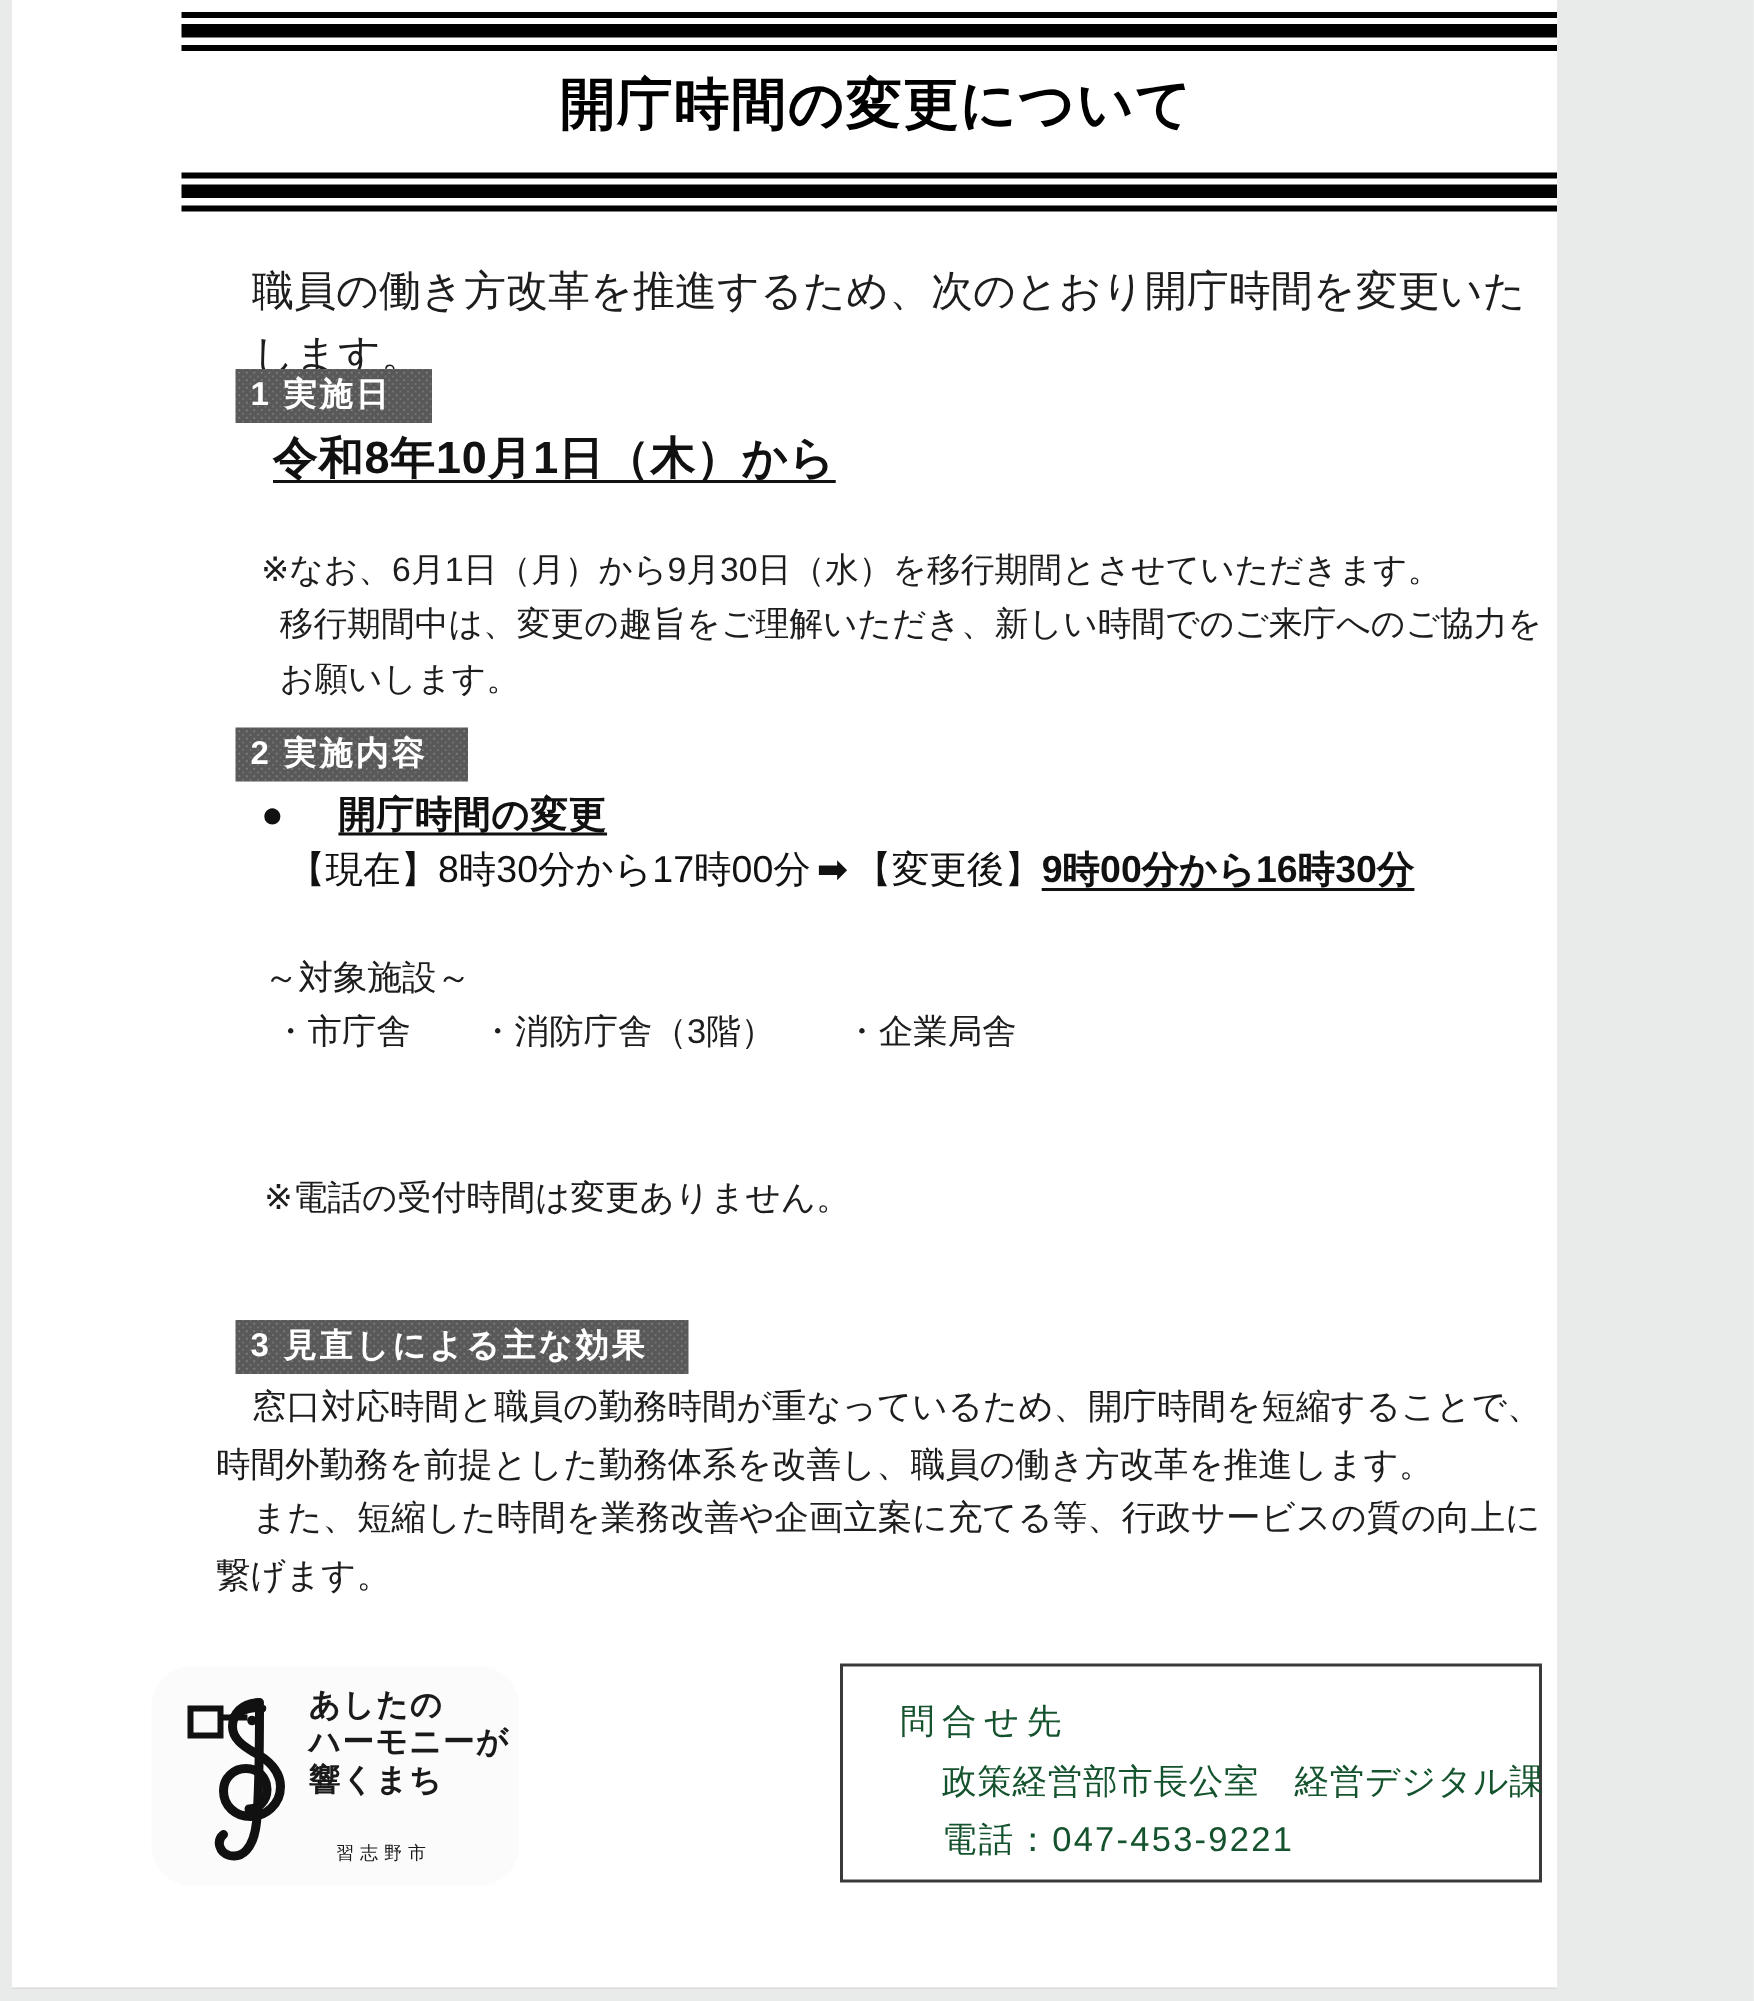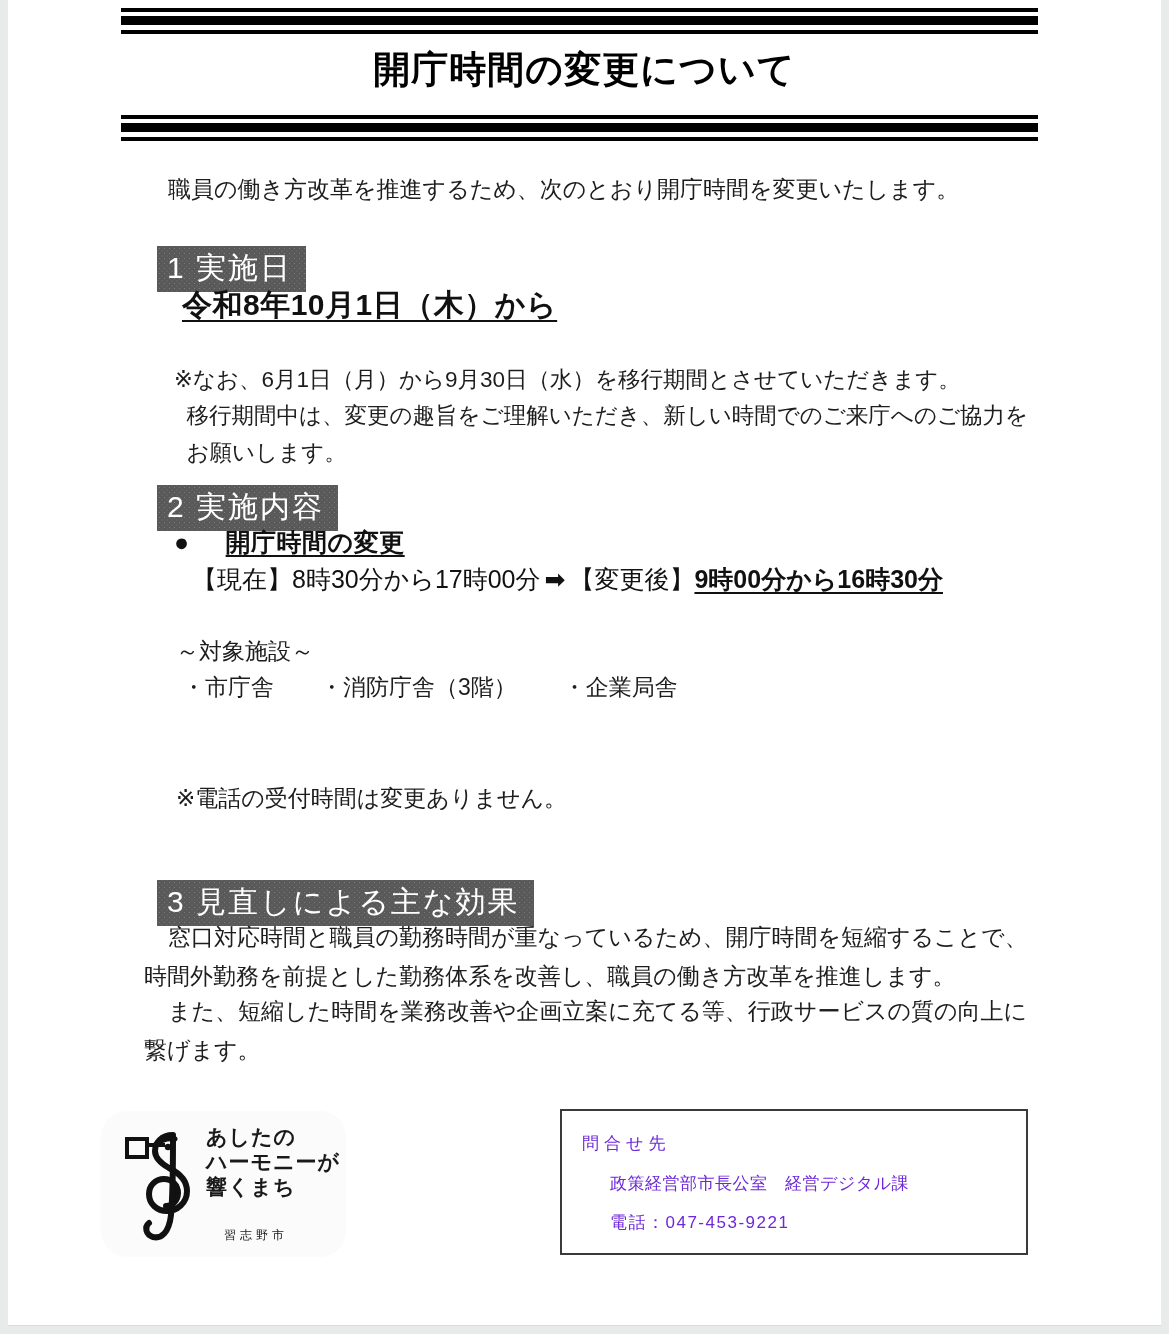--- a/index.html
+++ b/index.html
@@ -16,21 +16,21 @@
   .viewer {
     position: relative;
     width: 1169px;
     height: 1334px;
     background: #e9eaea;
   }
   .page {
     position: absolute;
     left: 8px;
     top: 0px;
-    width: 1153px;
+    width: 1030px;
     height: 1326px;
     background: #ffffff;
     border-bottom: 1px solid #d9dada;
     box-sizing: border-box;
     overflow: hidden;
   }
 
   
   .rule {
     position: absolute;
@@ -72,37 +72,37 @@
     position: absolute;
     color: #1d1d1d;
     font-size: 22px;
     line-height: 1.55;
     white-space: pre-wrap;
   }
 
   #intro {
     left: 160px;
     top: 172px;
-    font-size: 23px;
+    font-size: 28px;
   }
 
   
   .sec-badge {
     position: absolute;
     display: inline-block;
     background-color: #595959;
     background-image:
       radial-gradient(rgba(255,255,255,0.22) 0.7px, transparent 0.8px),
       radial-gradient(rgba(255,255,255,0.15) 0.7px, transparent 0.8px);
     background-size: 5px 5px, 5px 5px;
     background-position: 0 0, 2.5px 2.5px;
     color: #ffffff;
-    font-size: 30px;
-    font-weight: normal;
-    padding: 3px 14px 5px 10px;
+    font-size: 22px;
+    font-weight: bold;
+    padding: 3px 27px 5px 10px;
     line-height: 1.25;
     letter-spacing: 2px;
     white-space: nowrap;
   }
   #sec1-badge { left: 149px; top: 246px; }
   #sec2-badge { left: 149px; top: 485px; }
   #sec3-badge { left: 149px; top: 880px; }
 
   
   #date-line {
@@ -244,23 +244,24 @@
     position: absolute;
     left: 552px;
     top: 1109px;
     width: 468px;
     height: 146px;
     border: 2px solid #3a3a3a;
     box-sizing: border-box;
   }
   .contact-line {
     position: absolute;
-    color: #6d28d9;
-    font-size: 17px;
+    color: #14532d;
+    font-size: 23px;
     white-space: nowrap;
+    margin-left: 18px;
   }
   #contact-title { left: 20px; top: 21px; letter-spacing: 5px; }
   #contact-dept  { left: 48px; top: 61px; letter-spacing: 0.5px; }
   #contact-tel   { left: 48px; top: 100px; letter-spacing: 1.5px; }
 </style>
 </head>
 <body>
 
 <div class="viewer">
   <div class="page">

